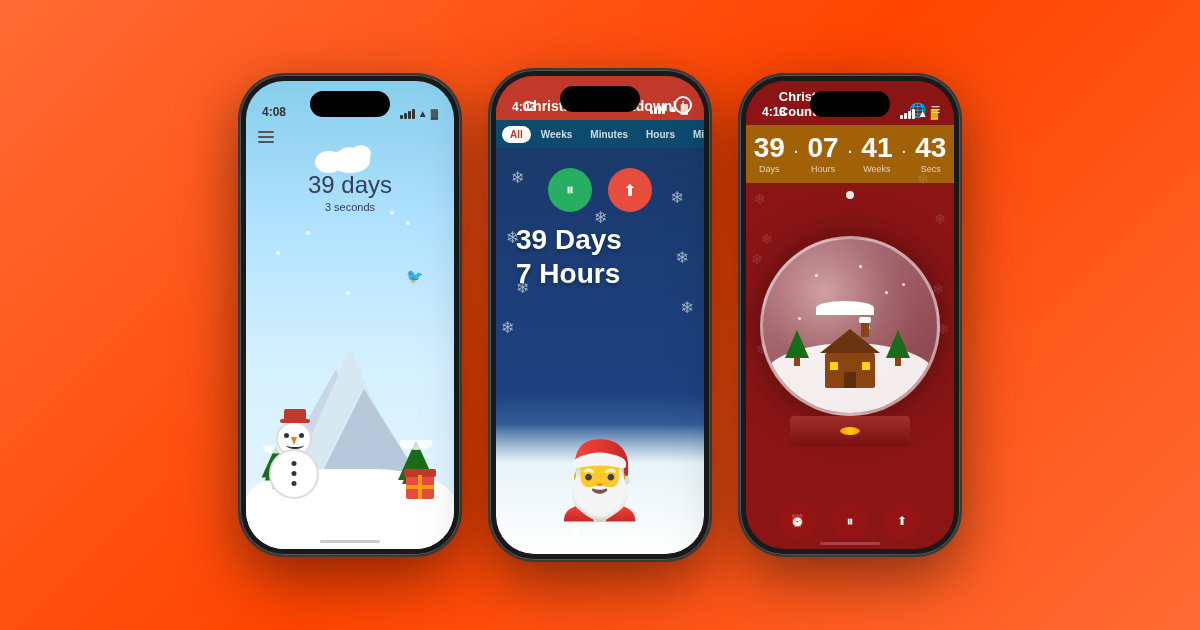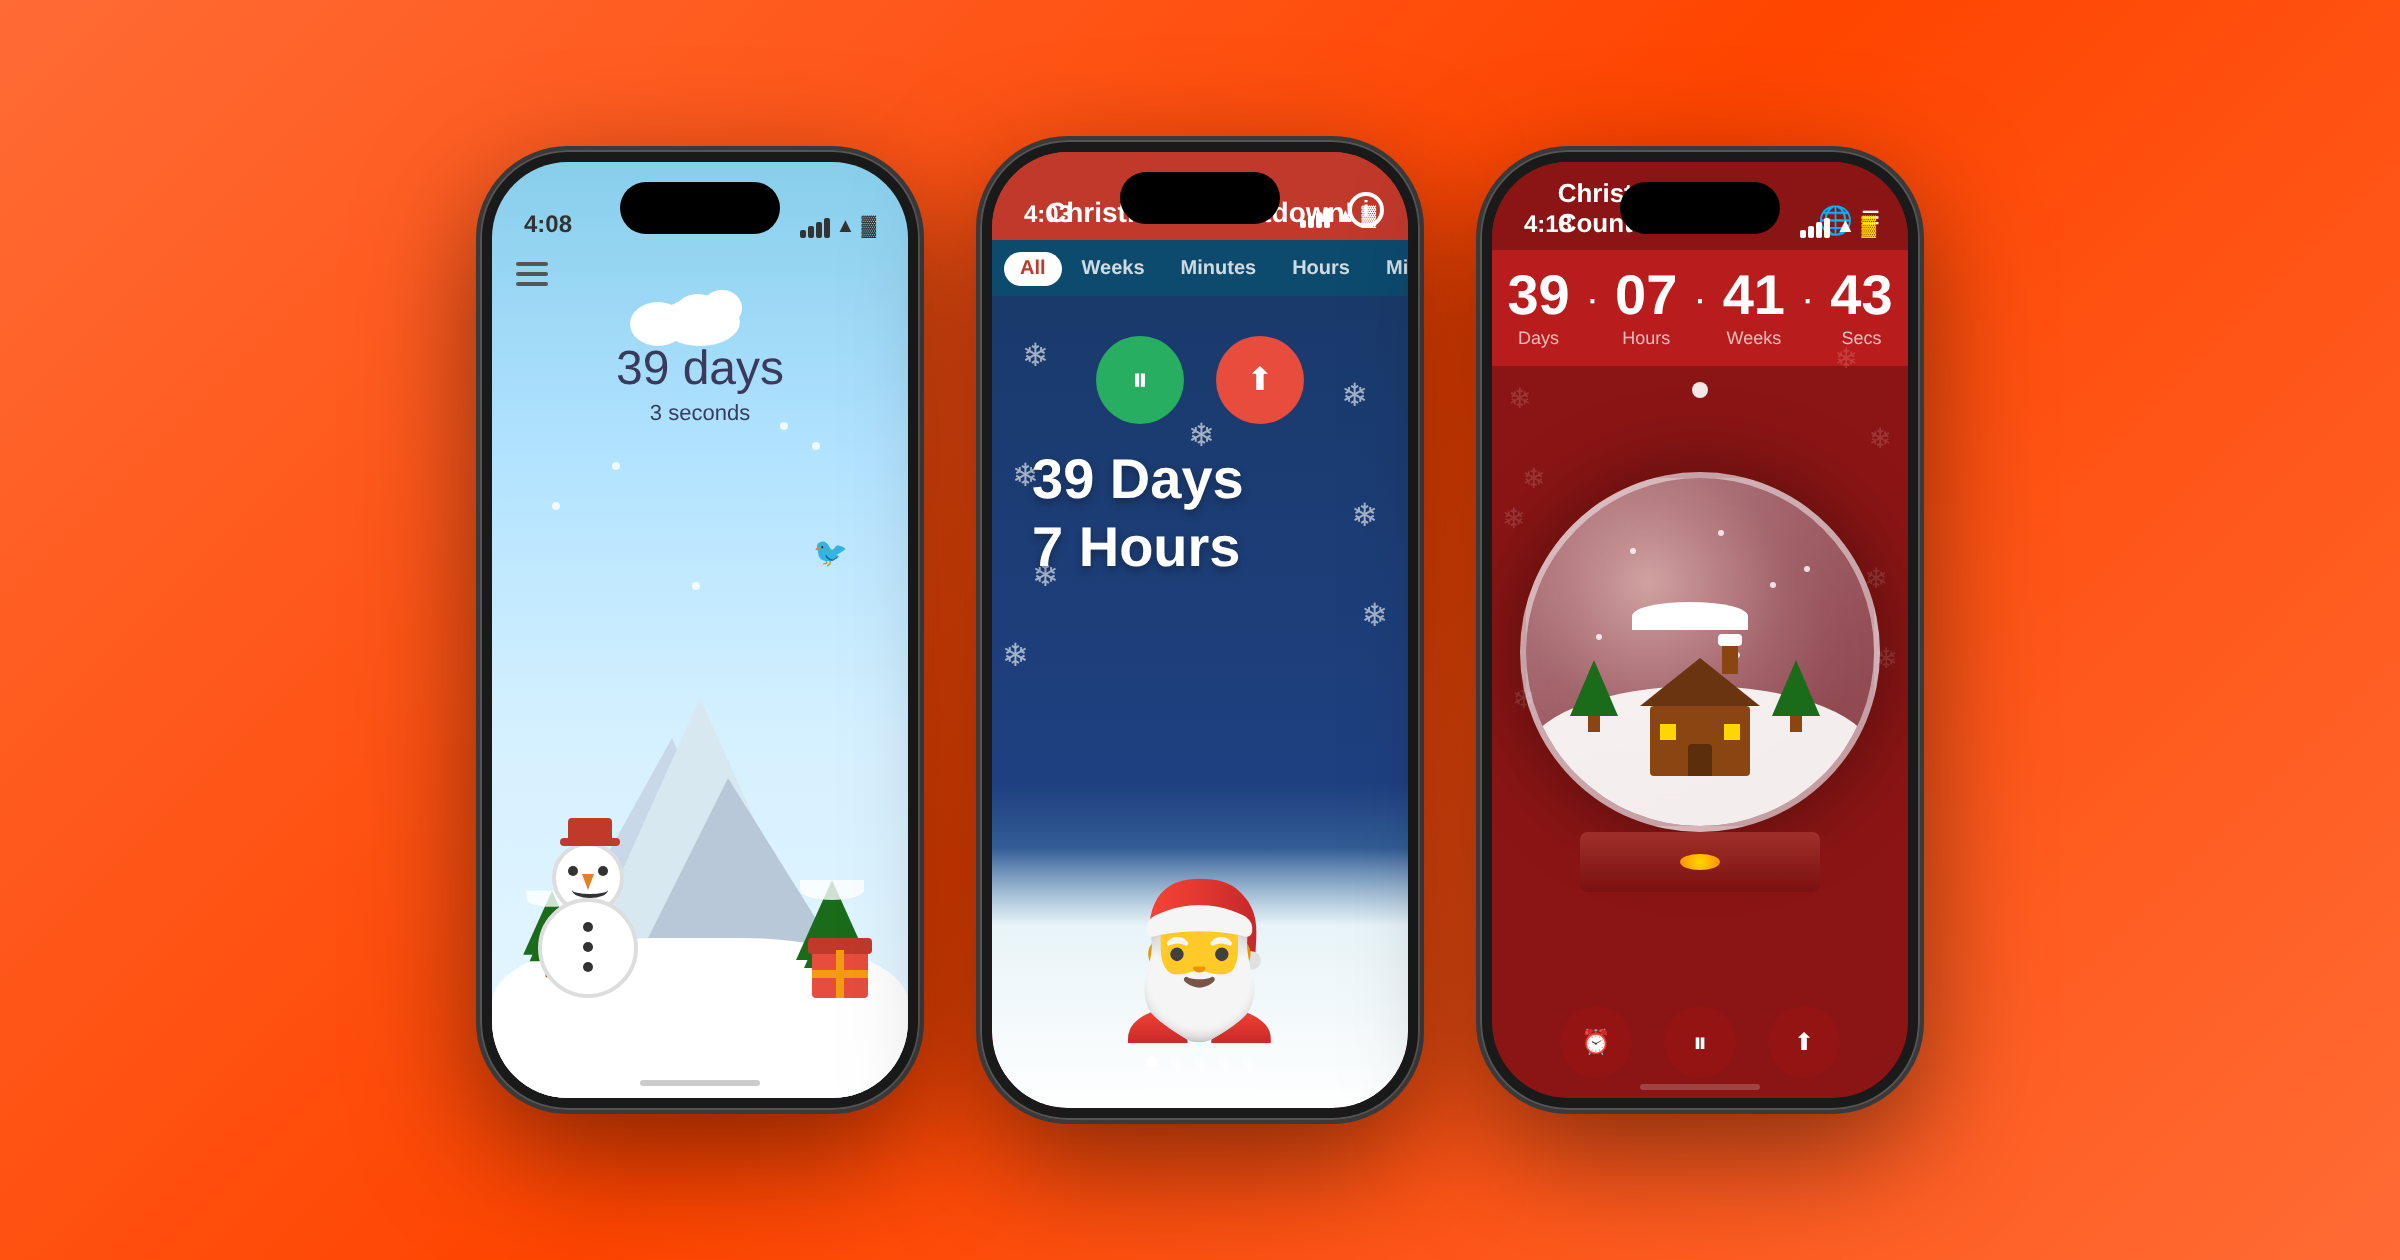--- a/index.html
+++ b/index.html
@@ -452,21 +452,21 @@
     }
     .p3-menu-icon {
       color: white;
       font-size: 16px;
       display: flex; align-items: center; gap: 4px;
     }
     .p3-countdown-bar {
       position: absolute;
       top: 44px; left: 0; right: 0;
       height: 58px;
-      background: #b91c1c;
+      background: #a16207;
       display: flex;
       align-items: center;
       justify-content: center;
       gap: 8px;
       padding: 0 10px;
     }
     .p3-count-unit {
       display: flex;
       flex-direction: column;
       align-items: center;

